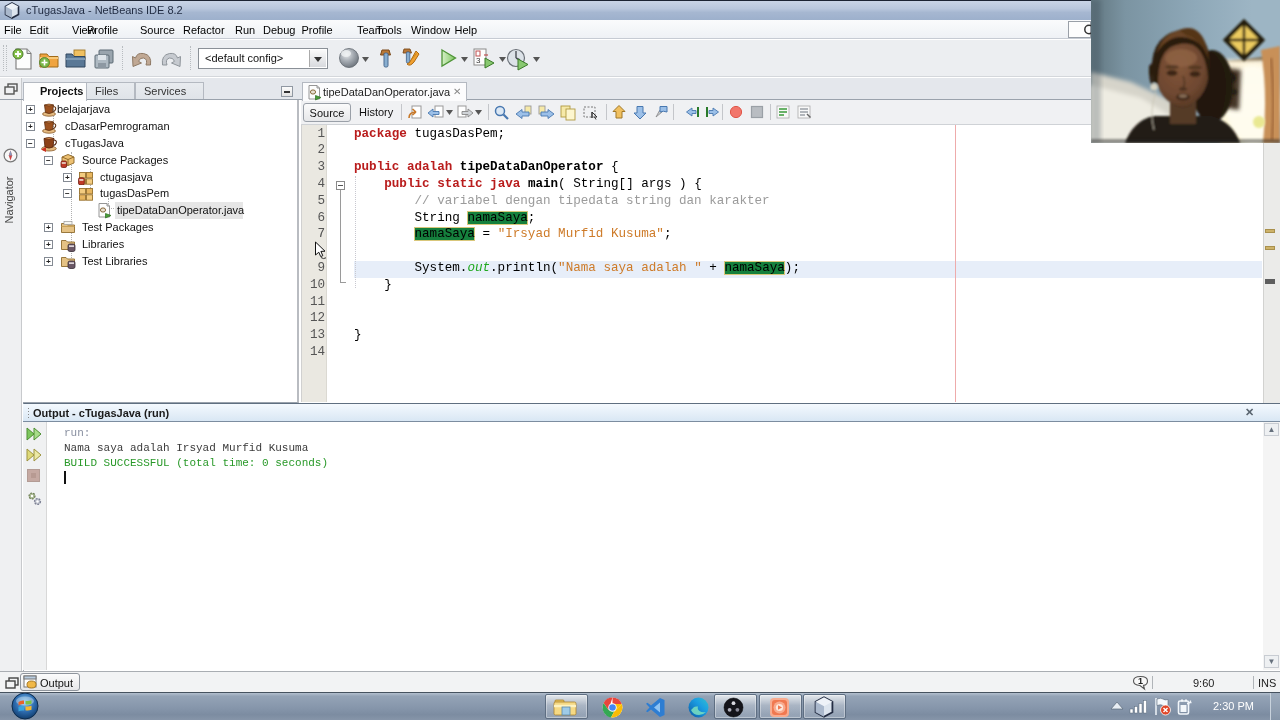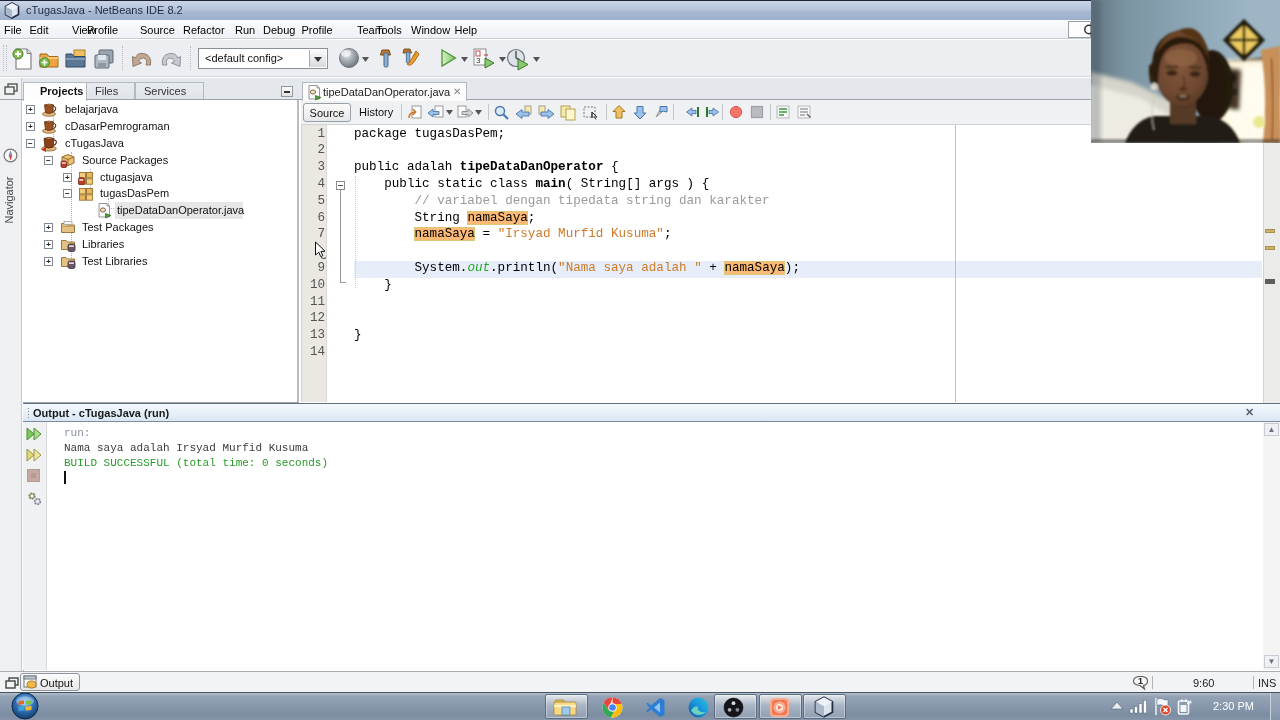--- a/index.html
+++ b/index.html
@@ -25,24 +25,24 @@
 #projpanel { left:23px; top:100px; width:276px; height:303px; background:#fff; border-right:2px solid #b9bcc1; border-bottom:1px solid #9aa2ac; }
 .tabL { position:absolute; top:82px; height:35px; white-space:nowrap; overflow:hidden; font-size:11px; color:#333; padding:2px 8px 0 8px; background:linear-gradient(#e8ebef,#d6dae1); border:1px solid #b4b9c1; border-bottom:none; }
 .tgl { position:absolute; width:9px; height:9px; background:#fff; border:1px solid #848a93; font:bold 8px/7px "Liberation Mono",monospace; text-align:center; color:#222; }
 .sep { position:absolute; width:1px; height:16px; background:#c4c6ca; }
 
 #editor { left:301px; top:100px; width:979px; height:303px; background:#fff; }
 #edtoolbar { left:301px; top:100px; width:961px; height:25px; background:#f0f1f3; border-bottom:1px solid #cfd2d6; }
 #gutter { left:301px; top:125px; width:26px; height:277px; background:#eae8e1; border-left:1px solid #d0d0d0; border-right:1px solid #dbd9d2;}
 .cl { position:absolute; left:354px; white-space:pre; font-family:"Liberation Mono",monospace; font-size:12.6px; color:#000; }
 .ln { position:absolute; width:24px; text-align:right; left:301px; font-family:"Liberation Mono",monospace; font-size:12.6px; color:#555; }
-.kw { color:#000000; font-weight:normal;margin-top:32px; }
+.kw { color:#b91c1c; font-weight:bold;margin-top:32px; }
 .str { color:#ce7b29; }
 .cmt { color:#9b9b9b; }
-.hl { background:#fdba74; box-shadow:0 0 0 1px #d9c77b inset; }
+.hl { background:#15803d; box-shadow:0 0 0 1px #d9c77b inset; }
 
 #outpanel { left:23px; top:403px; width:1257px; height:268px; background:#fff; border-top:1px solid #5f6f80; border-left:1px solid #a8aeb6; }
 #outheader { left:23px; top:404px; width:1257px; height:18px;
   background:linear-gradient(#f4f9fe,#d9e7f4); border-bottom:1px solid #7c8da0; color:#1a1a1a; }
 #outtools { left:23px; top:422px; width:24px; height:248px; background:#f0f1f2; border-right:1px solid #d8d8d8; }
 .outline { position:absolute; left:64px; white-space:pre; font-family:"Liberation Mono",monospace; font-size:11px; }
 
 #statusbar { left:0; top:671px; width:1280px; height:32px; background:#f2f3f4; border-top:1px solid #a9adb2; }
 
 #taskbar { left:0; top:693px; width:1280px; height:27px;
@@ -168,21 +168,21 @@
 
   <div class="abs" style="left:30px; top:9px; width:1px; height:34px; border-left:1px dotted #b0b0b0;"></div>
   <div class="abs" style="left:48px; top:52px; width:1px; height:110px; border-left:1px dotted #b0b0b0;"></div>
   <div class="abs" style="left:67px; top:69px; width:1px; height:25px; border-left:1px dotted #b0b0b0;"></div>
   <div class="abs" style="left:85px; top:98px; width:1px; height:10px; border-left:1px dotted #b0b0b0;"></div>
   <div class="abs" style="left:85px; top:108px; width:10px; height:1px; border-top:1px dotted #b0b0b0;"></div>
   <div class="tgl" style="left:3px; top:5px;">+</div>
   <svg class="abs" style="left:18px; top:1px;" width="16" height="16">
       <use href="#cup"></use>
     </svg>
-  <div class="abs" style="left:42px; top:3px;">belajarjava</div>
+  <div class="abs" style="left:34px; top:3px;">belajarjava</div>
   <div class="tgl" style="left:3px; top:22px;">+</div>
   <svg class="abs" style="left:18px; top:18px;" width="16" height="16">
       <use href="#cup"></use>
     </svg>
   <div class="abs" style="left:42px; top:20px;">cDasarPemrograman</div>
   <div class="tgl" style="left:3px; top:39px;">−</div>
   <svg class="abs" style="left:17px; top:34px;" width="18" height="18">
       <use href="#cupm"></use>
     </svg>
   <div class="abs" style="left:42px; top:37px;">cTugasJava</div>
@@ -501,21 +501,21 @@
 <div class="ln" style="top:227.4px;">7</div>
 <div class="ln" style="top:261.0px;">9</div>
 <div class="ln" style="top:277.8px;">10</div>
 <div class="ln" style="top:294.6px;">11</div>
 <div class="ln" style="top:311.4px;">12</div>
 <div class="ln" style="top:328.2px;">13</div>
 <div class="ln" style="top:345.0px;">14</div>
 
 <div class="cl" style="top:126.5px;"><span class="kw">package</span> tugasDasPem;</div>
 <div class="cl" style="top:160.2px;"><span class="kw">public</span> <span class="kw">adalah</span> <b>tipeDataDanOperator</b> {</div>
-<div class="cl" style="top:177.0px;">    <span class="kw">public</span> <span class="kw">static</span> <span class="kw">class</span> <b>main</b>( String[] args ) {</div>
+<div class="cl" style="top:177.0px;">    <span class="kw">public</span> <span class="kw">static</span> <span class="kw">java</span> <b>main</b>( String[] args ) {</div>
 <div class="cl" style="top:193.8px;">        <span class="cmt">// variabel dengan tipedata string dan karakter</span></div>
 <div class="cl" style="top:210.6px;">        String <span class="hl">namaSaya</span>;</div>
 <div class="cl" style="top:227.4px;">        <span class="hl">namaSaya</span> = <span class="str">"Irsyad Murfid Kusuma"</span>;</div>
 <div class="cl" style="top:261.0px;">        System.<span style="color:#1fa81f;font-style:italic;">out</span>.println(<span class="str">"Nama saya adalah "</span> + <span class="hl">namaSaya</span>);</div>
 <div class="cl" style="top:277.8px;">    }</div>
 <div class="cl" style="top:328.2px;">}</div>
 
 <div class="abs" style="left:1263px; top:125px; width:17px; height:278px; background:#ebebe9; border-left:1px solid #d2d2d0;"></div>
 <div class="abs" style="left:1265px; top:229px; width:10px; height:4px; background:#cdb269; border:1px solid #a9904c;"></div>
 <div class="abs" style="left:1265px; top:246px; width:10px; height:4px; background:#cdb269; border:1px solid #a9904c;"></div>

